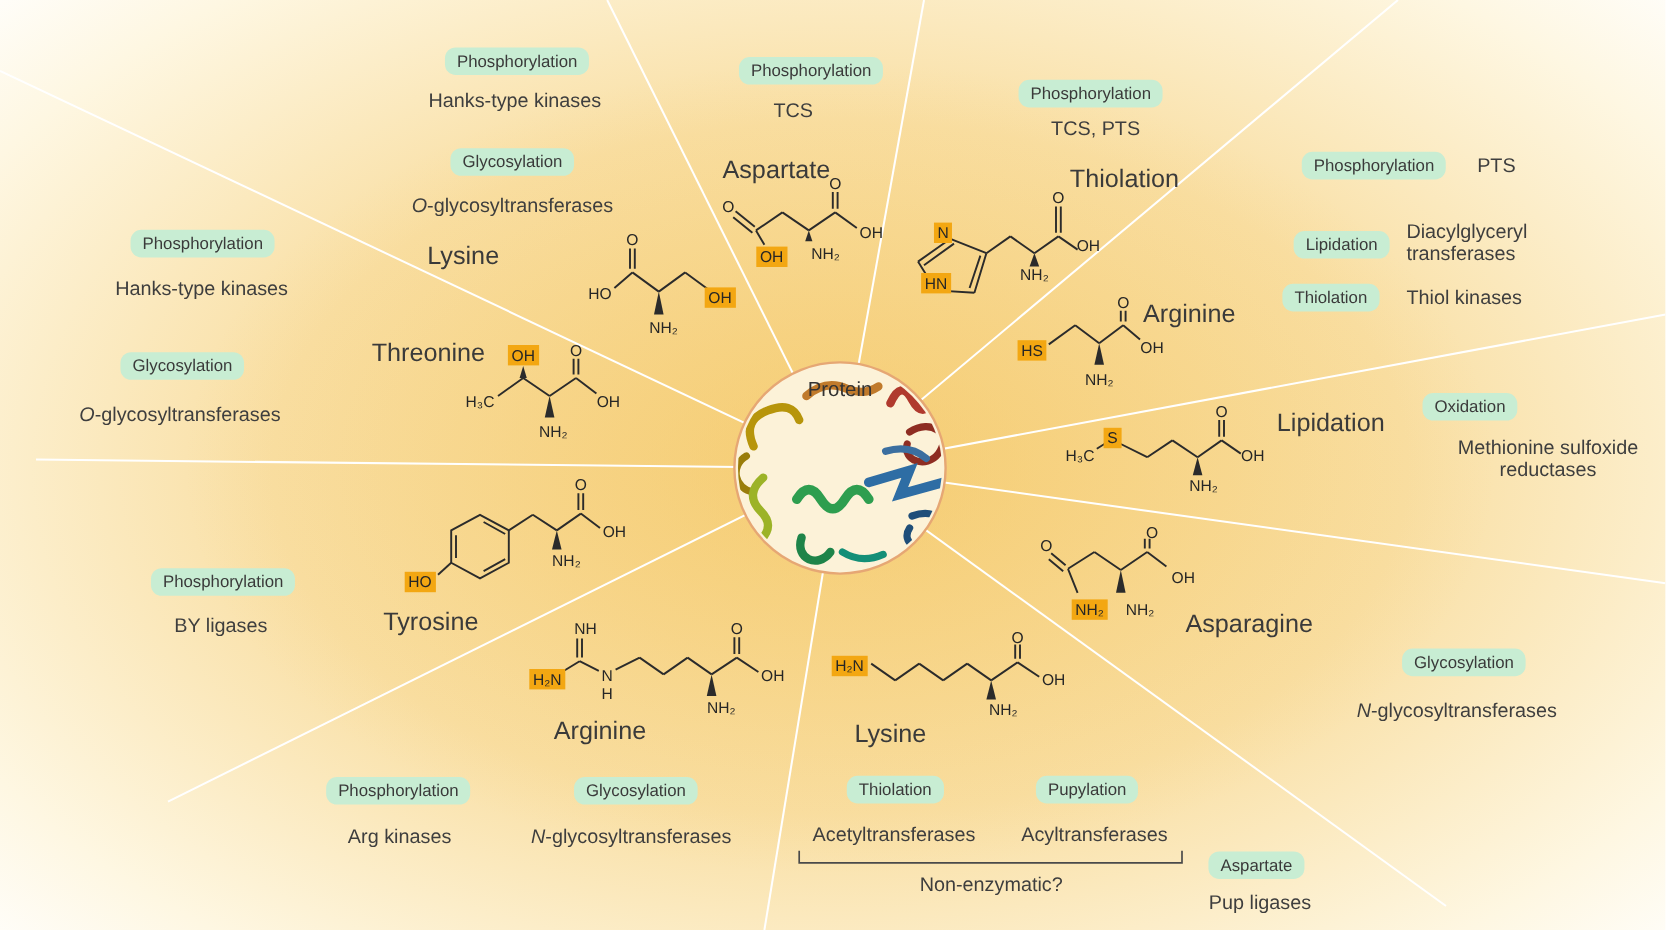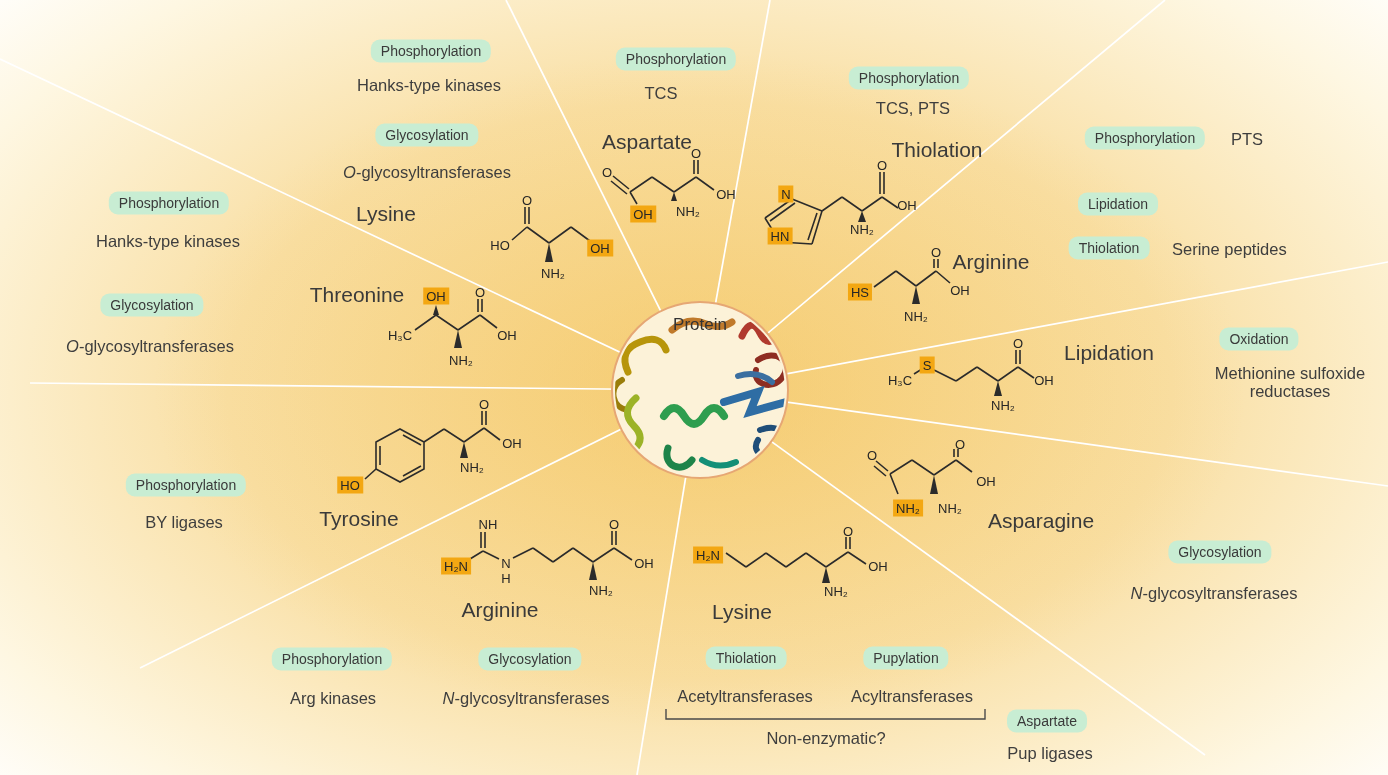--- a/index.html
+++ b/index.html
@@ -177,29 +177,30 @@
   <span class="amino" style="left:937px;top:150px">Thiolation</span>
   <span class="atom hl" style="left:786px;top:194px">N</span>
   <span class="atom hl" style="left:780px;top:236px">HN</span>
   <span class="atom" style="left:882px;top:165px">O</span>
   <span class="atom" style="left:907px;top:205px">OH</span>
   <span class="atom" style="left:862px;top:229px">NH₂</span>
 
   <span class="badge" style="left:1145px;top:138px">Phosphorylation</span>
   <span class="txt" style="left:1247px;top:139px">PTS</span>
   <span class="badge" style="left:1118px;top:204px">Lipidation</span>
+  <span class="txt leftal block" style="left:1172px;top:203px;width:135px">Diacylglyceryl transferases</span>
   <span class="badge" style="left:1109px;top:248px">Thiolation</span>
-  <span class="txt leftal" style="left:1172px;top:249px">Serine peptides</span>
+  <span class="txt leftal" style="left:1172px;top:249px">Thiol kinases</span>
   <span class="amino" style="left:991px;top:262px">Arginine</span>
   <span class="atom hl" style="left:860px;top:292px">HS</span>
   <span class="atom" style="left:936px;top:252px">O</span>
   <span class="atom" style="left:960px;top:290px">OH</span>
   <span class="atom" style="left:916px;top:316px">NH₂</span>
 
-  <span class="badge" style="left:1259px;top:339px">Oxidation</span>
+  <span class="badge" style="left:1225px;top:339px">Oxidation</span>
   <span class="txt block ctr" style="left:1290px;top:383px;width:210px">Methionine sulfoxide reductases</span>
   <span class="amino" style="left:1109px;top:353px">Lipidation</span>
   <span class="atom" style="left:900px;top:380px">H₃C</span>
   <span class="atom hl" style="left:927px;top:365px">S</span>
   <span class="atom" style="left:1018px;top:343px">O</span>
   <span class="atom" style="left:1044px;top:380px">OH</span>
   <span class="atom" style="left:1003px;top:405px">NH₂</span>
 
   <span class="badge" style="left:1220px;top:552px">Glycosylation</span>
   <span class="txt" style="left:1214px;top:593px"><i>N</i><span>-glycosyltransferases</span></span>

